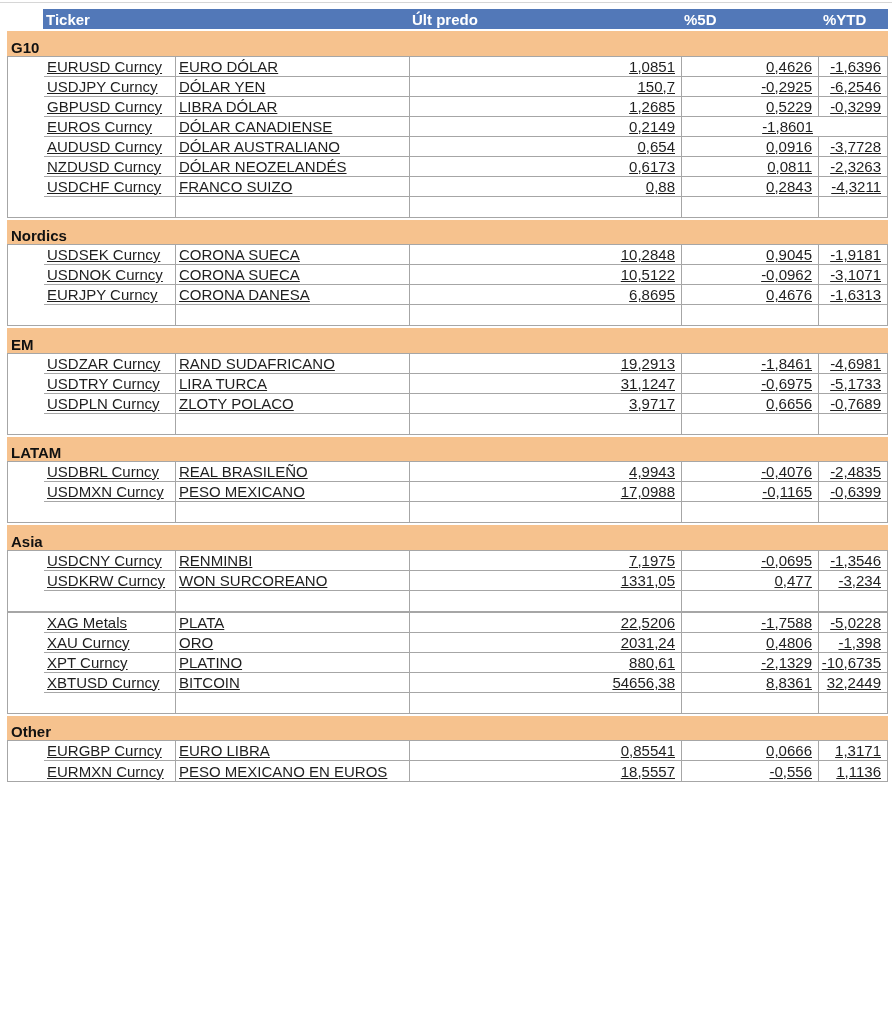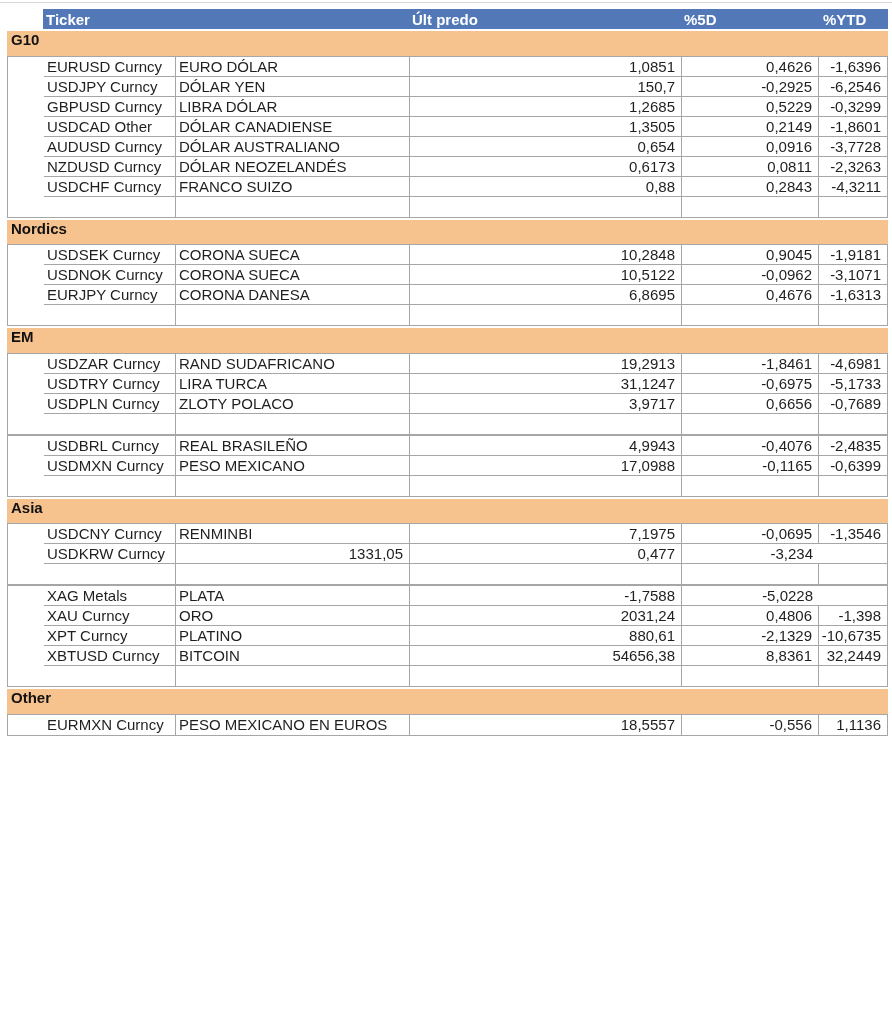--- a/index.html
+++ b/index.html
@@ -35,25 +35,26 @@
   .right{justify-content:flex-end;padding-right:6px;}
   .hpad{justify-content:flex-start;padding-left:3px;}
   .header-row{
     background:var(--header-bg);color:var(--header-text);font-weight:bold;
   }
   .section-row{
     background:var(--section-bg);
     color:#111111;font-weight:bold;
     height:26.5px;box-sizing:border-box;
     border-top:2px solid #ffffff;
-    display:flex;align-items:flex-start;padding-left:4px;
+    display:flex;align-items:flex-end;padding-left:4px;
   }
   .section-block{
     box-sizing:border-box;width:881px;
     border:1px solid var(--border);
+    text-decoration:underline;
   }
   .section-block .row{border-bottom:1px solid var(--border);}
   .section-block .row:last-child{border-bottom:none;}
   .section-block .cell{border-right:1px solid var(--border);}
   .section-block .cell:last-child{border-right:none;}
 </style>
 </head>
 <body>
 
 <div class="top-line"></div>
@@ -86,23 +87,22 @@
           <div class="cell right">-6,2546</div>
         </div>
         <div class="row data-row">
           <div class="cell left">GBPUSD Curncy</div>
           <div class="cell left">LIBRA DÓLAR</div>
           <div class="cell right">1,2685</div>
           <div class="cell right">0,5229</div>
           <div class="cell right">-0,3299</div>
         </div>
         <div class="row data-row">
-          <div class="cell left">USDCAD Other</div>
+          <div class="cell left">EUROS Curncy</div>
           <div class="cell left">DÓLAR CANADIENSE</div>
-          <div class="cell right">1,3505</div>
           <div class="cell right">0,2149</div>
           <div class="cell right">-1,8601</div>
         </div>
         <div class="row data-row">
           <div class="cell left">AUDUSD Curncy</div>
           <div class="cell left">DÓLAR AUSTRALIANO</div>
           <div class="cell right">0,654</div>
           <div class="cell right">0,0916</div>
           <div class="cell right">-3,7728</div>
         </div>
@@ -187,20 +187,23 @@
           <div class="cell right">-0,7689</div>
         </div>
         <div class="row empty-row">
           <div class="cell "></div>
           <div class="cell "></div>
           <div class="cell "></div>
           <div class="cell "></div>
           <div class="cell "></div>
         </div>
       </div>
+      <div class="section-row">
+        <span>LATAM</span>
+      </div>
       <div class="section-block">
         <div class="row data-row">
           <div class="cell left">USDBRL Curncy</div>
           <div class="cell left">REAL BRASILEÑO</div>
           <div class="cell right">4,9943</div>
           <div class="cell right">-0,4076</div>
           <div class="cell right">-2,4835</div>
         </div>
         <div class="row data-row">
           <div class="cell left">USDMXN Curncy</div>
@@ -223,36 +226,38 @@
       <div class="section-block">
         <div class="row data-row">
           <div class="cell left">USDCNY Curncy</div>
           <div class="cell left">RENMINBI</div>
           <div class="cell right">7,1975</div>
           <div class="cell right">-0,0695</div>
           <div class="cell right">-1,3546</div>
         </div>
         <div class="row data-row">
           <div class="cell left">USDKRW Curncy</div>
+          <div class="cell left">WON SURCOREANO</div>
           <div class="cell right">1331,05</div>
           <div class="cell right">0,477</div>
           <div class="cell right">-3,234</div>
         </div>
         <div class="row empty-row">
           <div class="cell "></div>
           <div class="cell "></div>
           <div class="cell "></div>
           <div class="cell "></div>
           <div class="cell "></div>
         </div>
       </div>
       <div class="section-block">
         <div class="row data-row">
           <div class="cell left">XAG Metals</div>
           <div class="cell left">PLATA</div>
+          <div class="cell right">22,5206</div>
           <div class="cell right">-1,7588</div>
           <div class="cell right">-5,0228</div>
         </div>
         <div class="row data-row">
           <div class="cell left">XAU Curncy</div>
           <div class="cell left">ORO</div>
           <div class="cell right">2031,24</div>
           <div class="cell right">0,4806</div>
           <div class="cell right">-1,398</div>
         </div>
@@ -276,20 +281,27 @@
           <div class="cell "></div>
           <div class="cell "></div>
           <div class="cell "></div>
         </div>
       </div>
       <div class="section-row">
         <span>Other</span>
       </div>
       <div class="section-block">
         <div class="row data-row">
+          <div class="cell left">EURGBP Curncy</div>
+          <div class="cell left">EURO LIBRA</div>
+          <div class="cell right">0,85541</div>
+          <div class="cell right">0,0666</div>
+          <div class="cell right">1,3171</div>
+        </div>
+        <div class="row data-row">
           <div class="cell left">EURMXN Curncy</div>
           <div class="cell left">PESO MEXICANO EN EUROS</div>
           <div class="cell right">18,5557</div>
           <div class="cell right">-0,556</div>
           <div class="cell right">1,1136</div>
         </div>
       </div>
     </div>
 </div>
 

